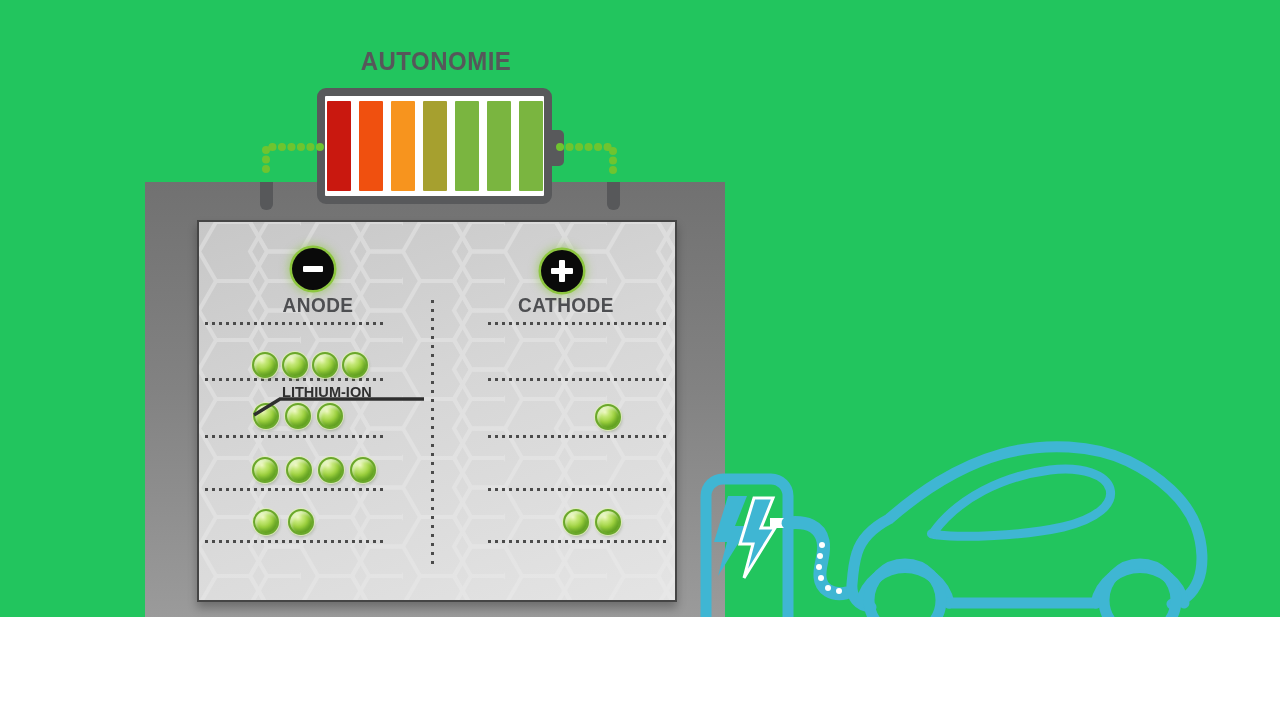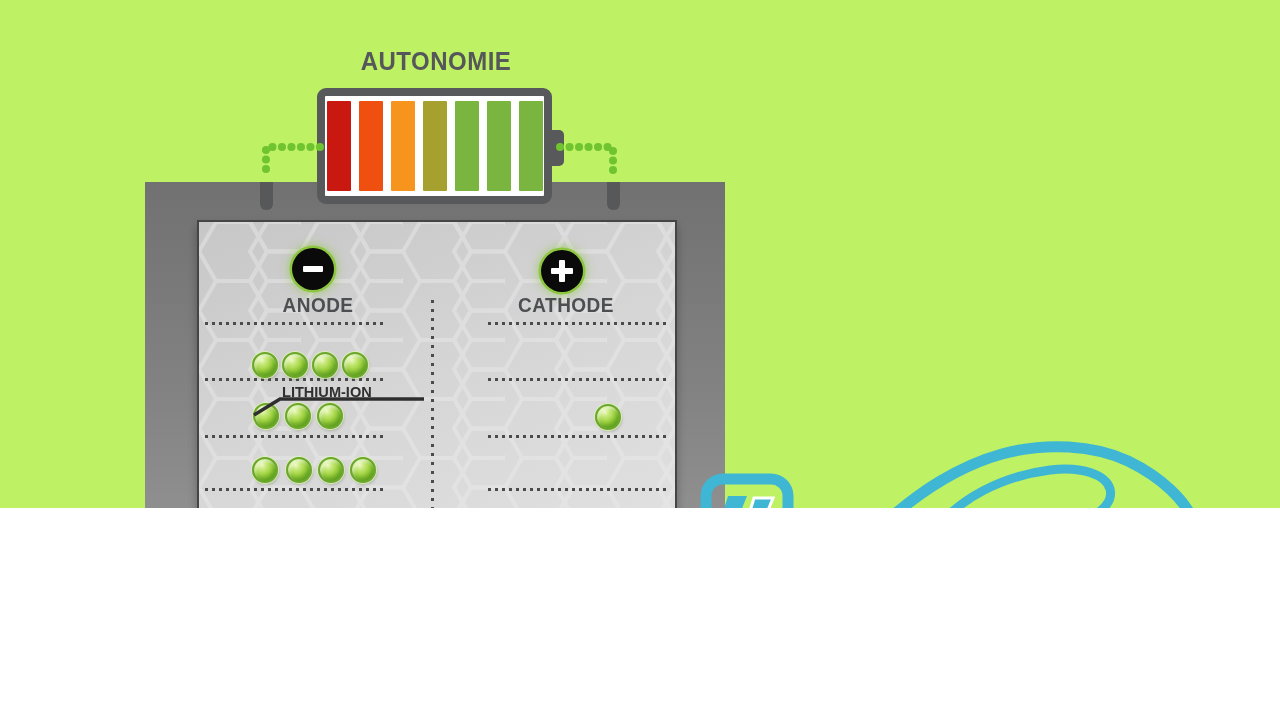--- a/index.html
+++ b/index.html
@@ -1,17 +1,17 @@
 <!DOCTYPE html>
 <html style="--accent_cyan: #3fb6d3; --wire_green: #6fc42f; --ion_green: #8cc63f; --battery_border: #58595b; --housing_gray: #828282; --panel_gray: #d6d6d6; --text_gray: #56575a;"><head>
 <meta charset="utf-8">
 <style>
   html,body{margin:0;padding:0;background:#ffffff;}
   #stage{
-    position:relative;width:1280px;height:508px;overflow:hidden;background:#bef264;
+    position:relative;width:1280px;height:617px;overflow:hidden;background:#22c55e;
     font-family:"Liberation Sans","DejaVu Sans",sans-serif;
   }
   .abs{position:absolute;}
   
   #title{
     left:317px;top:47px;width:238px;text-align:center;
     font-size:25px;font-weight:bold;letter-spacing:.5px;color:#56575a;
     transform:scaleX(.96);transform-origin:center;
   }
   

